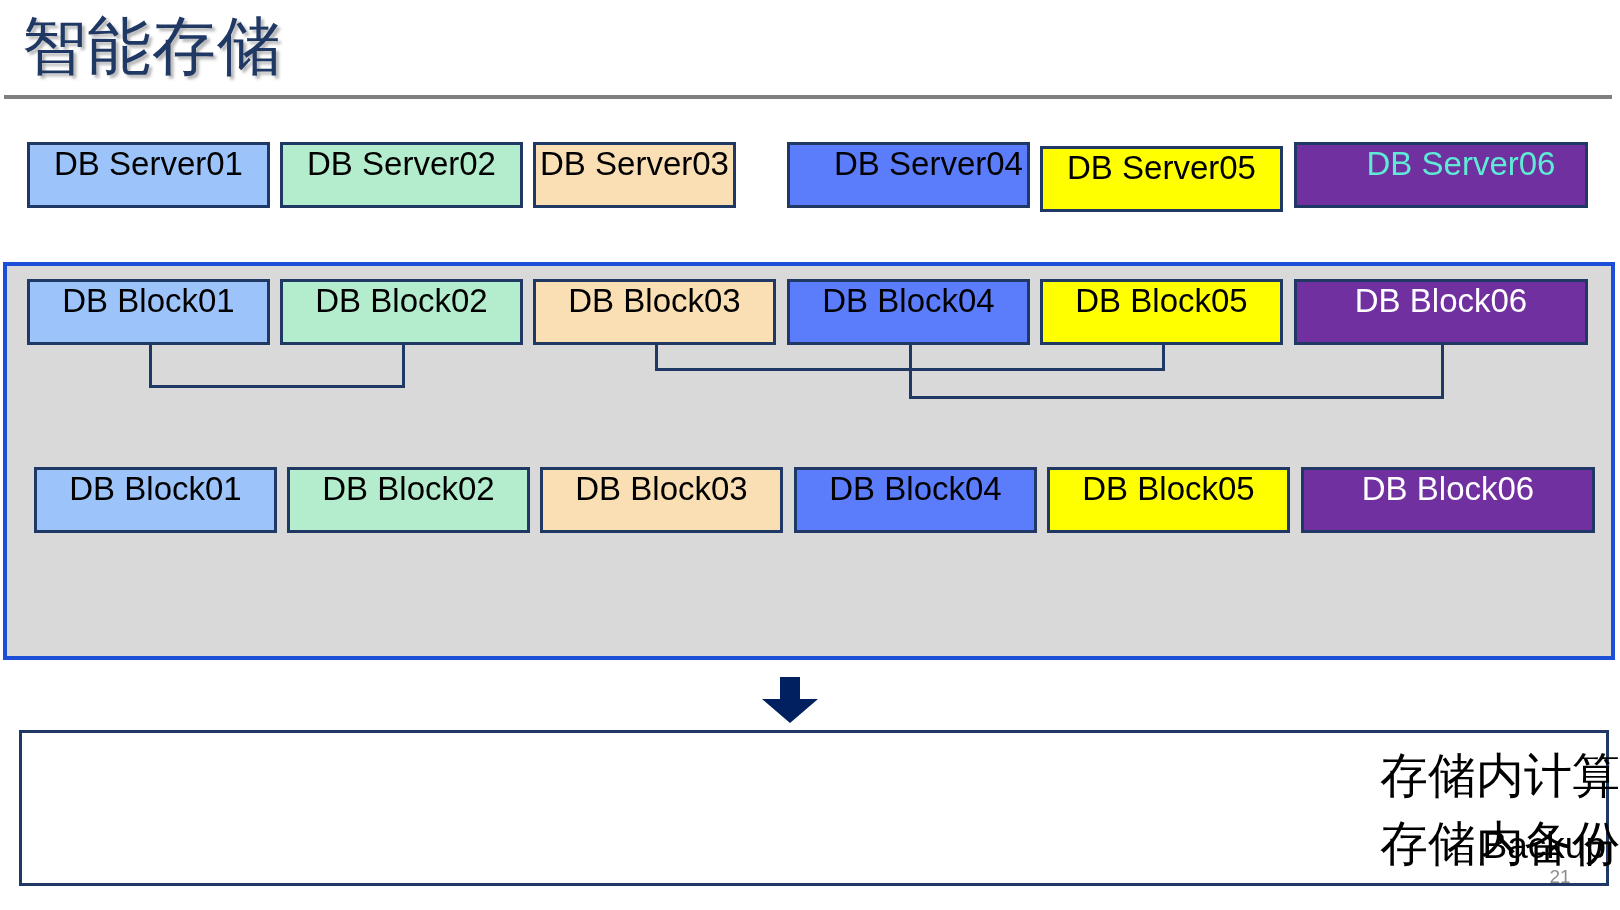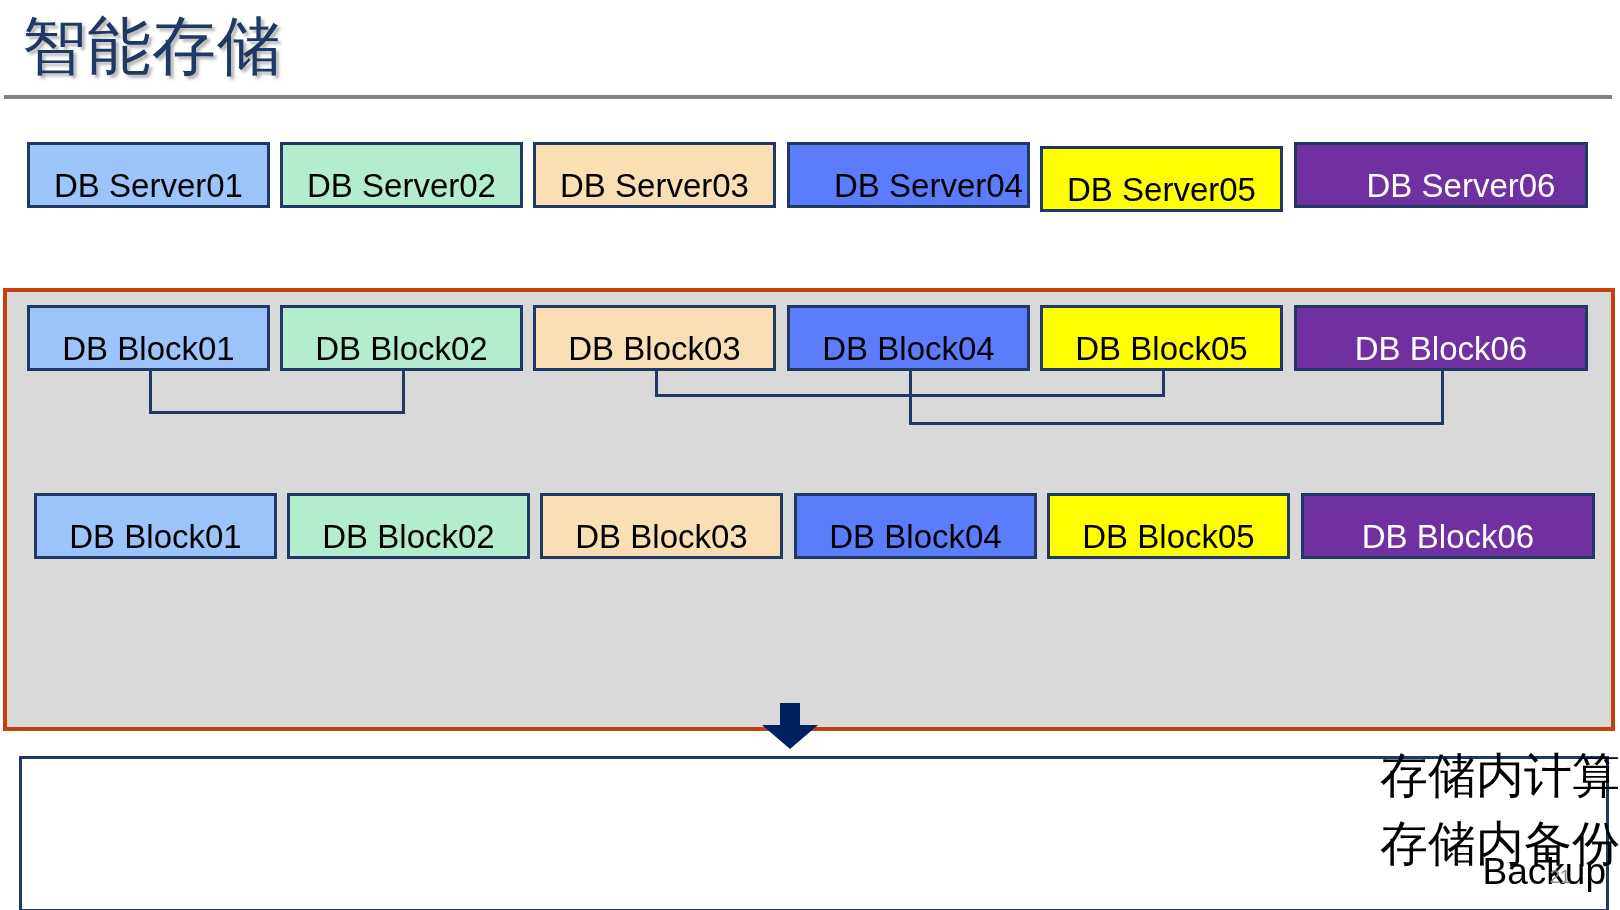--- a/index.html
+++ b/index.html
@@ -39,39 +39,39 @@
     height: 4px;
     background: #808080;
   }
 
   
   .node {
     position: absolute;
     box-sizing: border-box;
     border: 3px solid #1f3864;
     display: flex;
-    align-items: flex-end;
+    align-items: flex-start;
     justify-content: center;
     font-size: 33px;
     color: #000000;
     white-space: nowrap;
   }
   .node.light {
     color: #ffffff;
   }
 
   
   #storage-container {
     position: absolute;
     left: 3px;
-    top: 288px;
+    top: 262px;
     width: 1612px;
-    height: 443px;
+    height: 398px;
     box-sizing: border-box;
-    border: 4px solid #c2410c;
+    border: 4px solid #1d4ed8;
     background: #d9d9d9;
   }
 
   
   #backup-panel {
     position: absolute;
     left: 12px;
     top: 464px;
     width: 1590px;
     height: 156px;
@@ -208,25 +208,25 @@
   <div class="caption" id="caption-1">存储内计算</div>
   <div class="caption" id="caption-2">存储内备份</div>
 
   <div id="page-number">21</div>
 <div class="node" style="left: 27px; top: 142px; width: 243px; height: 66px; background: rgb(156, 195, 250); color: rgb(0, 0, 0);">
       <span>DB Server01</span>
     </div>
     <div class="node" style="left: 280px; top: 142px; width: 243px; height: 66px; background: rgb(179, 237, 205); color: rgb(0, 0, 0);">
       <span>DB Server02</span>
     </div>
-    <div class="node" style="left: 533px; top: 142px; width: 243px; height: 66px; background: rgb(250, 223, 180); color: rgb(0, 0, 0);">
+    <div class="node" style="left: 533px; top: 142px; width: 203px; height: 66px; background: rgb(250, 223, 180); color: rgb(0, 0, 0);">
       <span>DB Server03</span>
     </div>
     <div class="node" style="left: 787px; top: 142px; width: 243px; height: 66px; background: rgb(91, 125, 251); color: rgb(0, 0, 0); padding-left: 40px;">
       <span>DB Server04</span>
     </div>
     <div class="node" style="left: 1040px; top: 146px; width: 243px; height: 66px; background: rgb(255, 255, 0); color: rgb(0, 0, 0);">
       <span>DB Server05</span>
     </div>
-    <div class="node light" style="left: 1294px; top: 142px; width: 294px; height: 66px; background: rgb(112, 48, 160); color: #ffffff; padding-left: 40px;">
+    <div class="node light" style="left: 1294px; top: 142px; width: 294px; height: 66px; background: rgb(112, 48, 160); color: #5eead4; padding-left: 40px;">
       <span>DB Server06</span>
     </div>
   </div>
 
 </body></html>

